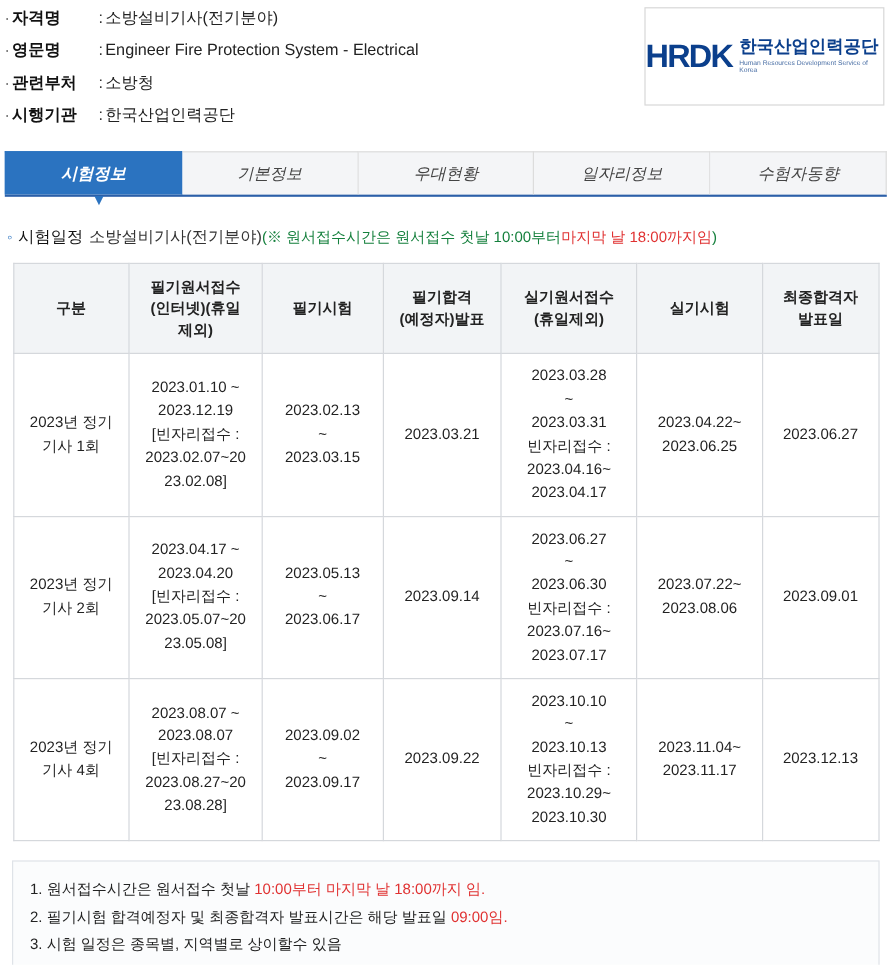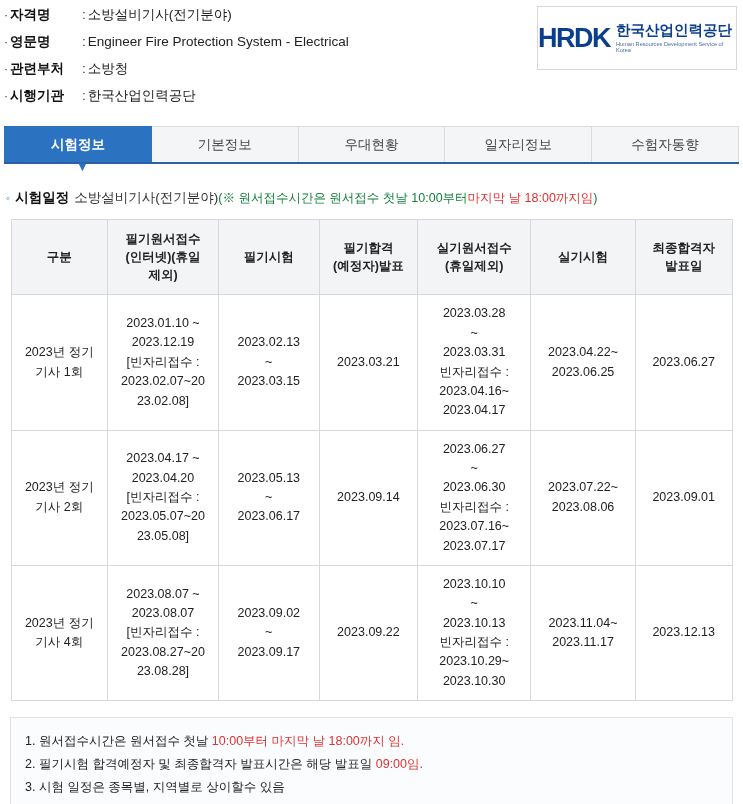--- a/index.html
+++ b/index.html
@@ -51,21 +51,21 @@
     margin: 0 2px 0 0;
   }
   .info-value {
     color: #222;
   }
   .logo-box {
     position: absolute;
     right: 6px;
     top: 6px;
     width: 200px;
-    height: 64px;
+    height: 82px;
     border: 1px solid #d8d8d8;
     background: #ffffff;
     display: flex;
     align-items: center;
     justify-content: center;
     box-sizing: border-box;
   }
   .logo-inner {
     display: flex;
     align-items: center;
@@ -90,20 +90,21 @@
     line-height: 1.1;
     letter-spacing: 0px;
     margin-top: 2px;
   }
 
   
   .tabs {
     display: flex;
     margin: 16px 4px 0 4px;
     border-bottom: 2px solid #2b5fa8;
+    font-style: italic;
   }
   .tab {
     flex: 1;
     text-align: center;
     padding: 9px 0 8px 0;
     font-size: 13.5px;
     color: #444;
     background: #f4f5f7;
     border: 1px solid #dcdcdc;
     border-bottom: none;
@@ -135,21 +136,21 @@
     align-items: baseline;
     flex-wrap: wrap;
   }
   .sched-marker {
     color: #2b73c0;
     font-weight: bold;
     margin-right: 5px;
     font-size: 12px;
   }
   .sched-strong {
-    font-weight: bold;
+    font-weight: normal;
     color: #111;
     margin-right: 5px;
   }
   .sched-sub {
     color: #333;
   }
   .sched-note {
     color: #15803d;
     font-size: 12.5px;
   }

